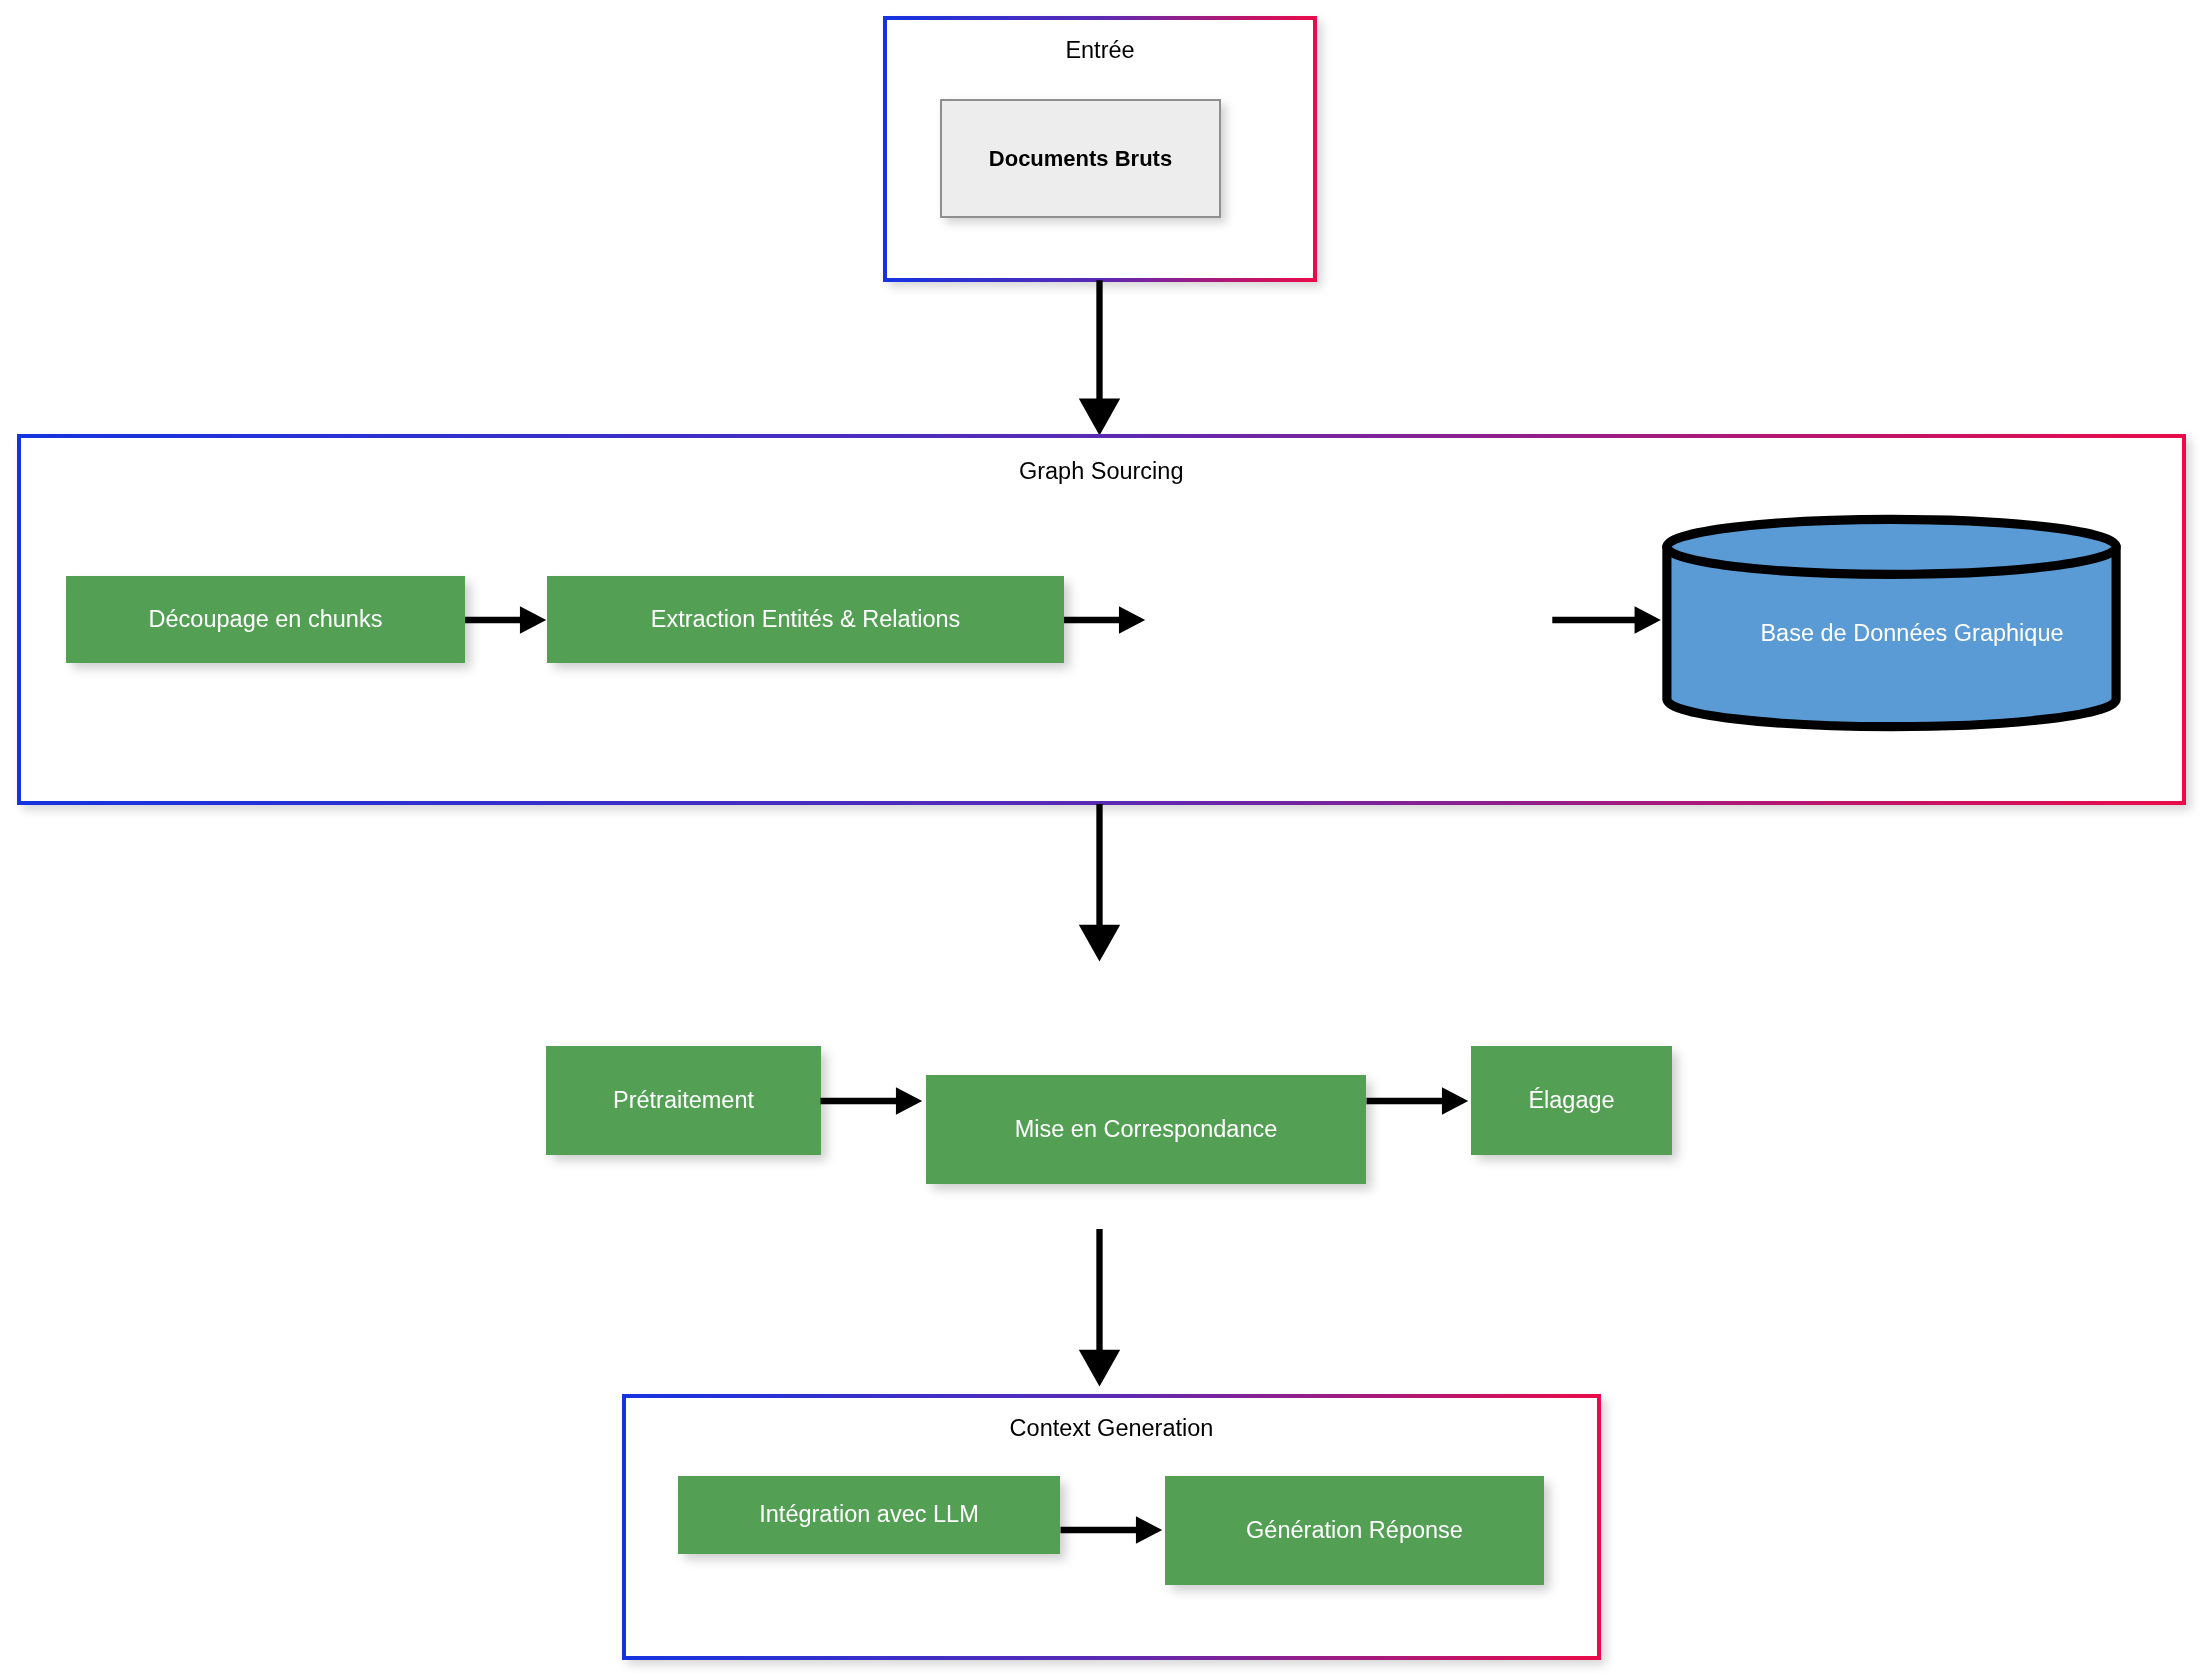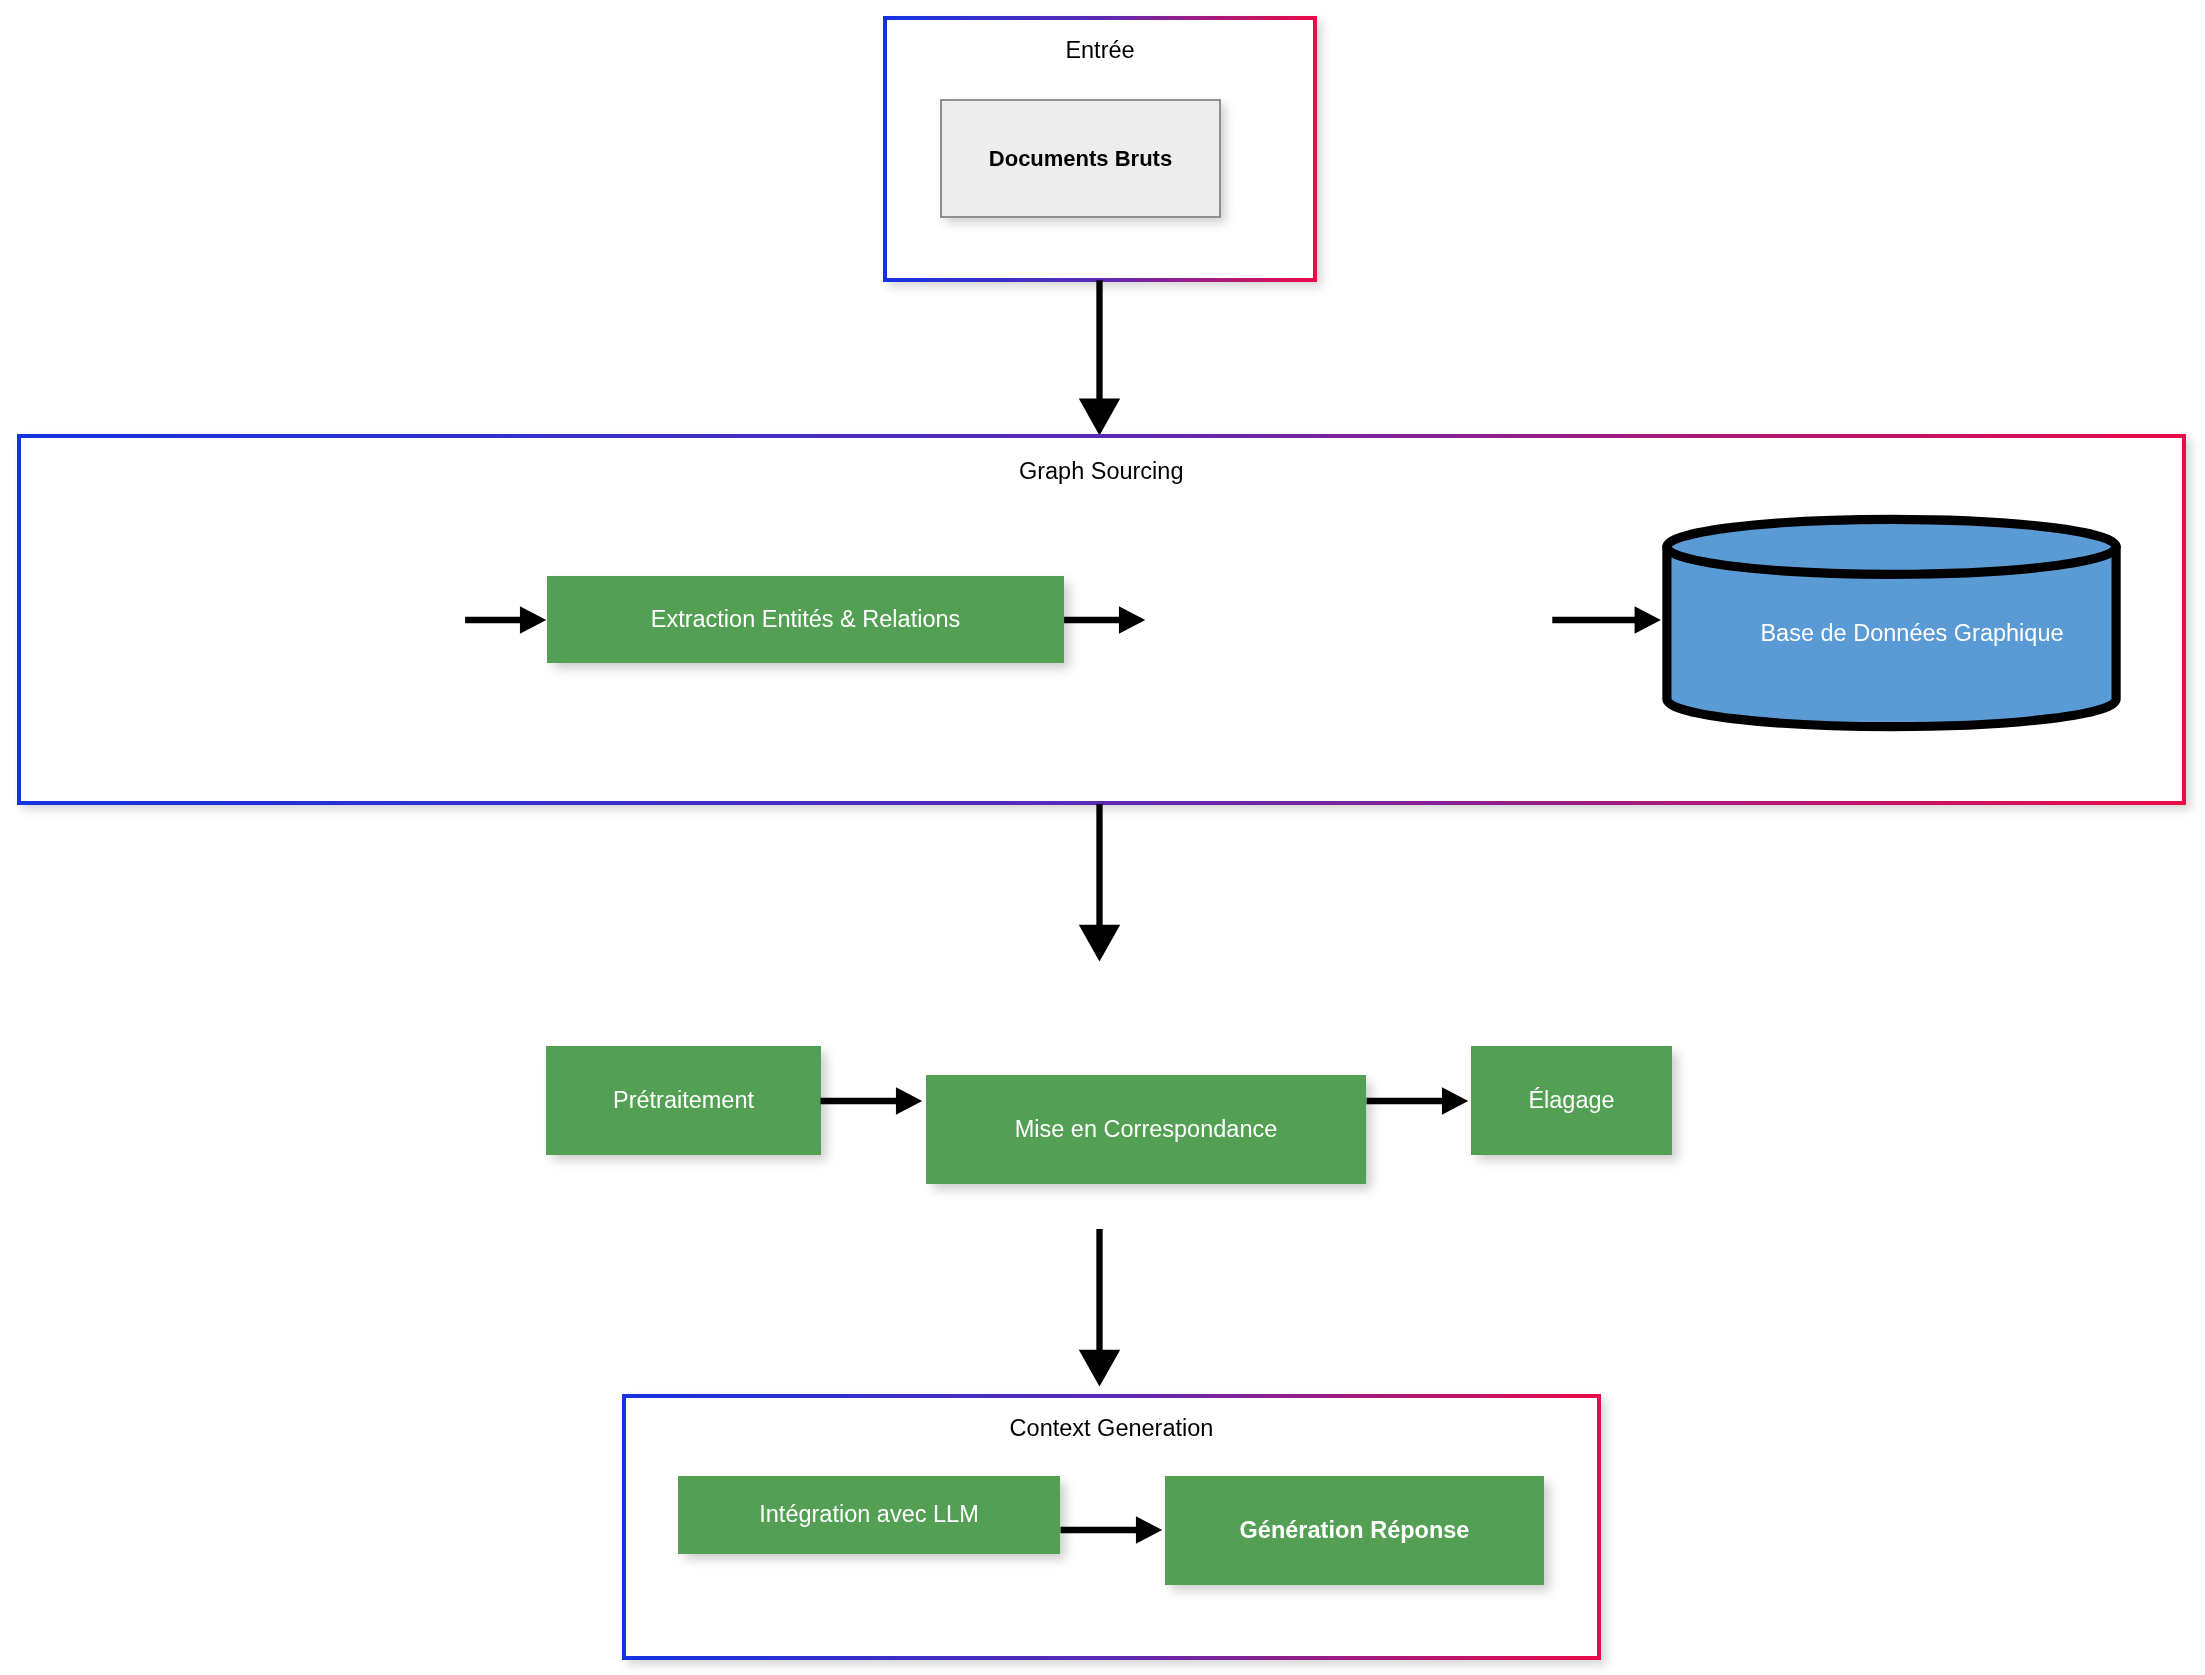--- a/index.html
+++ b/index.html
@@ -110,20 +110,21 @@
     <svg width="69" height="159" viewBox="0 0 120 276">
       <line x1="60" y1="0" x2="60" y2="228" stroke="#000000" stroke-width="11"></line>
       <polygon points="60,270 24,206 96,206" fill="#000000"></polygon>
     </svg>
   </div>
 
   <div class="group" style="left:16.7px; top:434px; width:2169px; height:371px;">
     <div class="group-title" style="top:20.7px;">Graph Sourcing</div>
   </div>
 
+  <div class="node" style="left:66px; top:576px; width:399px; height:87px;">Découpage en chunks</div>
 
   <div class="conn" style="left:465px; top:600px; width:83px; height:40px;">
     <svg width="83" height="40" viewBox="0 0 145 70">
       <line x1="0" y1="35" x2="104" y2="35" stroke="#000000" stroke-width="11"></line>
       <polygon points="142,35 96,11 96,59" fill="#000000"></polygon>
     </svg>
   </div>
 
   <div class="node" style="left:547px; top:576px; width:517px; height:87px;">Extraction Entités &amp; Relations</div>
 
@@ -191,16 +192,16 @@
 
   <div class="node" style="left:678px; top:1476px; width:382px; height:78px;">Intégration avec LLM</div>
 
   <div class="conn" style="left:1060px; top:1510px; width:105px; height:40px;">
     <svg width="105" height="40" viewBox="0 0 182 70">
       <line x1="0" y1="35" x2="140" y2="35" stroke="#000000" stroke-width="11"></line>
       <polygon points="178,35 132,11 132,59" fill="#000000"></polygon>
     </svg>
   </div>
 
-  <div class="node" style="left:1165px; top:1476px; width:379px; height:109px;font-weight:bold;">Génération Réponse</div>
+  <div class="node" style="left:1165px; top:1476px; width:379px; height:109px;">Génération Réponse</div>
 
 </div>
 
 
 </body></html>

